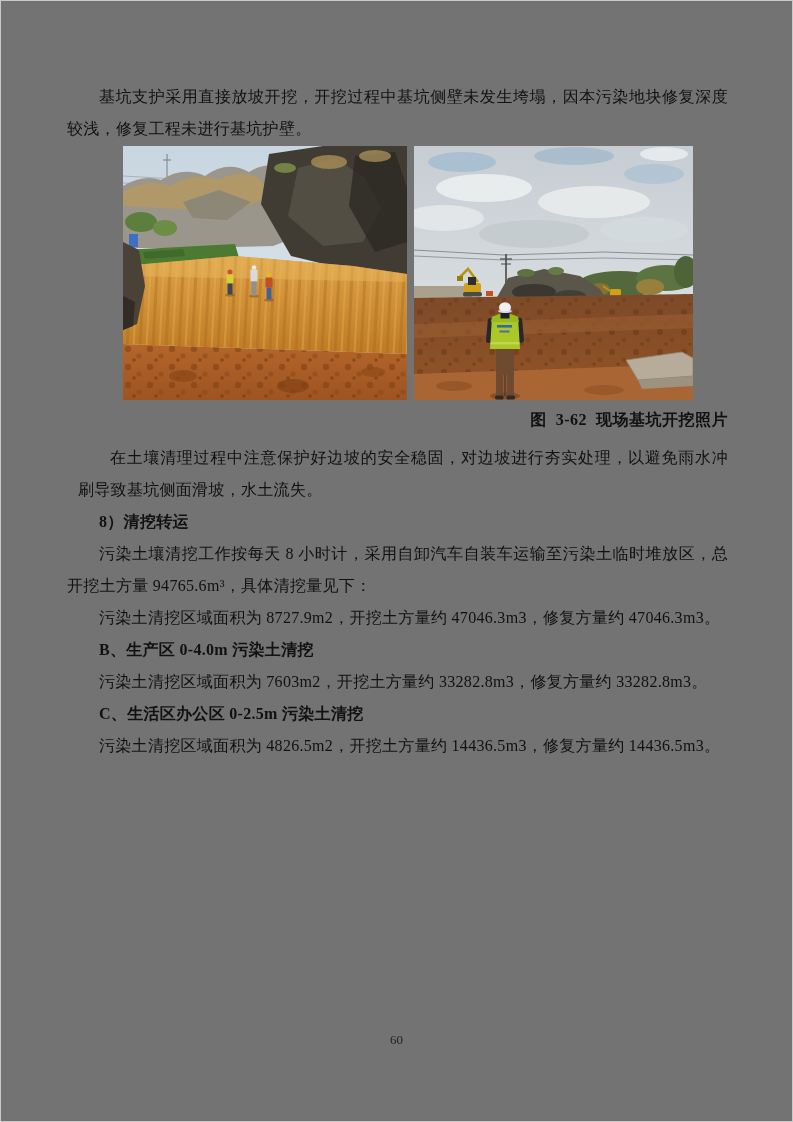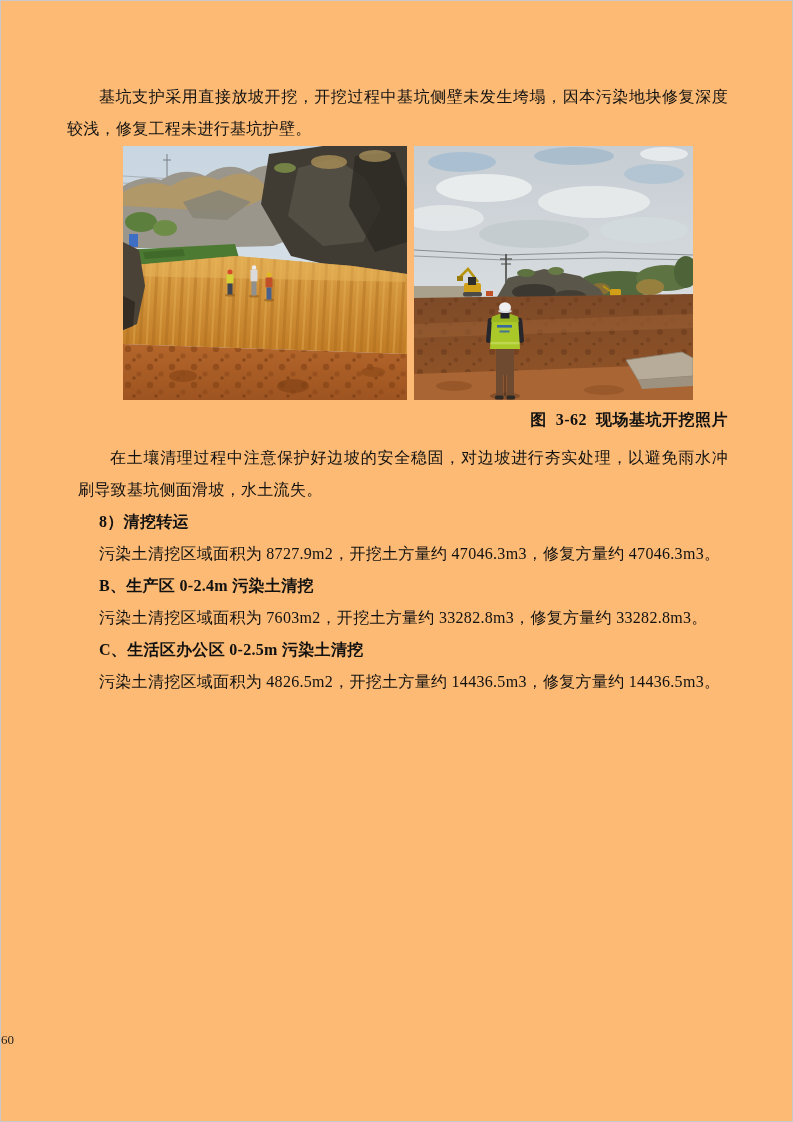--- a/index.html
+++ b/index.html
@@ -1,21 +1,21 @@
 <!DOCTYPE html>
 <html lang="zh"><head>
 <meta charset="utf-8">
 <style>
   * { margin:0; padding:0; box-sizing:border-box; }
   html,body { background:#ffffff; }
   .page {
     position:relative;
     width:793px; height:1122px;
     margin:0 auto;
-    background:#fdba74;
+    background:#737373;
     border:1px solid #c9c9c9;
     font-family:"Liberation Serif","DejaVu Serif",serif;
     color:#111111;
     overflow:hidden;
   }
   .content { position:absolute; left:66px; top:80px; width:661px; }
   p.body {
     font-size:16px; line-height:32px;
     text-align:justify; text-indent:2em;
     letter-spacing:0.3px;
@@ -27,21 +27,21 @@
   figure { margin:0; }
   .photos { display:flex; gap:7px; margin-left:56px; margin-top:1px; }
   .photos svg { display:block; }
   figcaption {
     text-align:right; font-weight:700; font-size:16px; line-height:32px;
     margin-top:4px; white-space:pre-wrap; letter-spacing:0.5px;
   }
   .after-figure { margin-top:6px;margin-left:11px; }
   .page-number {
     position:absolute; top:1031px; left:0; width:100%;
-    font-size:13px; color:#222;
+    text-align:center; font-size:13px; color:#222;
   }
 </style>
 </head>
 <body>
 
 <div class="page">
   <div class="content">
 
     <p class="body">基坑支护采用直接放坡开挖，开挖过程中基坑侧壁未发生垮塌，因本污染地块修复深度较浅，修复工程未进行基坑护壁。</p>
 
@@ -218,24 +218,25 @@
         </svg>
 
       </div>
       <figcaption>图  3-62  现场基坑开挖照片</figcaption>
     </figure>
 
     <p class="body after-figure">在土壤清理过程中注意保护好边坡的安全稳固，对边坡进行夯实处理，以避免雨水冲刷导致基坑侧面滑坡，水土流失。</p>
 
     <div class="subheading">8）清挖转运</div>
 
+    <p class="body">污染土壤清挖工作按每天 8 小时计，采用自卸汽车自装车运输至污染土临时堆放区，总开挖土方量 94765.6m³，具体清挖量见下：</p>
 
     <p class="body">污染土清挖区域面积为 8727.9m2，开挖土方量约 47046.3m3，修复方量约 47046.3m3。</p>
 
-    <div class="subheading">B、生产区 0-2.4m 污染土清挖</div>
+    <div class="subheading">B、生产区 0-4.0m 污染土清挖</div>
     <p class="body">污染土清挖区域面积为 7603m2，开挖土方量约 33282.8m3，修复方量约 33282.8m3。</p>
 
     <div class="subheading">C、生活区办公区 0-2.5m 污染土清挖</div>
     <p class="body">污染土清挖区域面积为 4826.5m2，开挖土方量约 14436.5m3，修复方量约 14436.5m3。</p>
 
   </div>
 
   <div class="page-number">60</div>
 </div>
 

